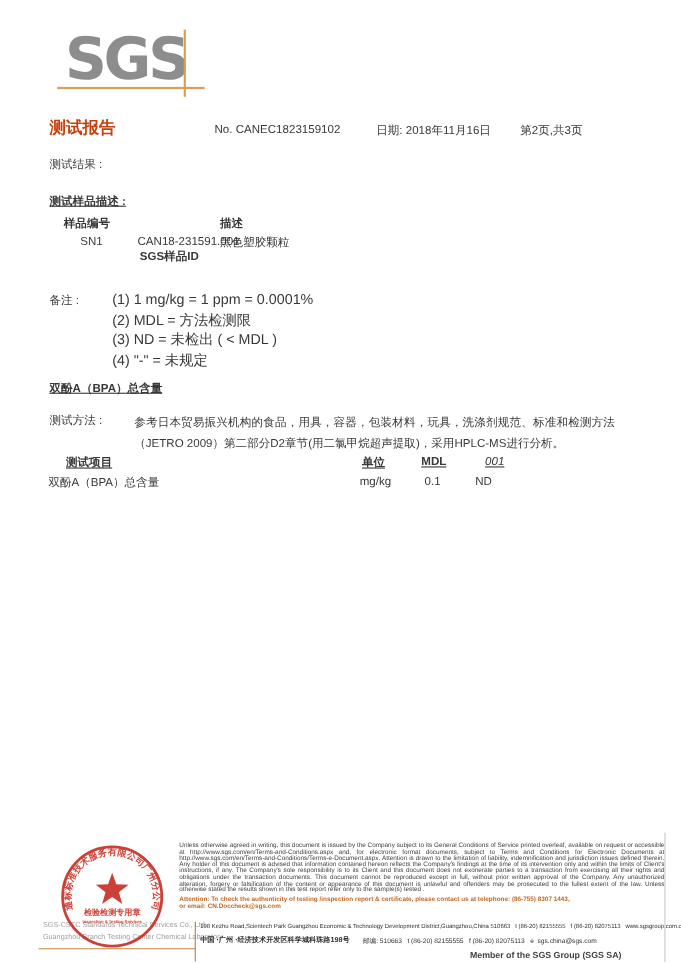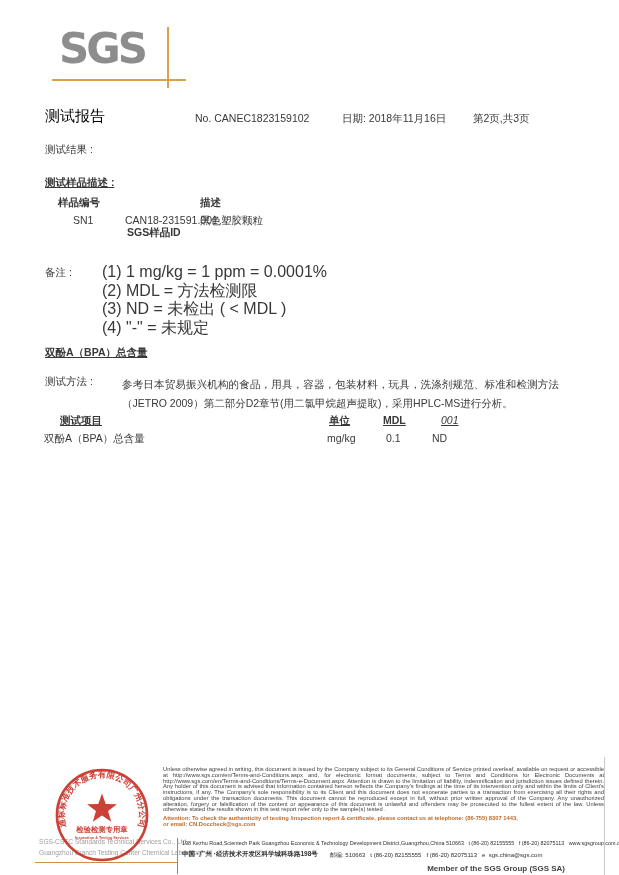--- a/index.html
+++ b/index.html
@@ -2,46 +2,46 @@
 <html><head>
 <meta charset="utf-8">
 <style>
   html,body{margin:0;padding:0;background:#ffffff;}
   .page{
     position:relative;width:619px;height:875px;background:#ffffff;overflow:hidden;
     font-family:"Liberation Sans","DejaVu Sans",sans-serif;color:#383838;
   }
   
   .logo-text{
-    position:absolute;left:59px;top:28px;font-size:42px;line-height:1;
+    position:absolute;left:59px;top:28px;font-size:53px;line-height:1;
     font-weight:bold;color:#8d8d8d;letter-spacing:-3px;
     font-family:"DejaVu Sans","Liberation Sans",sans-serif;
   }
   .logo-hline{position:absolute;left:52px;top:79px;width:134px;height:2px;background:#d9a04e;}
   .logo-vline{position:absolute;left:167px;top:27px;width:2px;height:61px;background:#d9a04e;}
   
-  .report-title{position:absolute;left:45px;top:107px;font-size:15px;font-weight:normal;color:#000000;}
+  .report-title{position:absolute;left:45px;top:107px;font-size:15px;font-weight:bold;color:#c2410c;}
   .report-no{position:absolute;left:195px;top:112px;font-size:10.5px;}
   .report-date{position:absolute;left:342px;top:112px;font-size:10.5px;}
   .report-pages{position:absolute;left:473px;top:112px;font-size:10.5px;}
   
   .lbl{font-size:10.5px;position:absolute;}
   .results-label{left:45px;top:143px;}
   .sample-desc-label{left:45px;top:176px;font-weight:bold;text-decoration:underline;}
   .notes-label{left:45px;top:247px;margin-top:19px;}
   .bpa-title{left:45px;top:346px;font-weight:bold;text-decoration:underline;}
   .method-label{left:45px;top:375px;}
   .method-text{position:absolute;left:122px;top:375px;width:437px;font-size:10.5px;line-height:19px;text-align:justify;}
   
   .st{position:absolute;font-size:10.5px;}
   .st-h{font-weight:bold;}
   .st-h1{left:58px;top:196px;} .st-h2{left:127px;top:212px;margin-top:14px;} .st-h3{left:200px;top:196px;}
   .st-d1{left:73px;top:214px;} .st-d2{left:125px;top:214px;} .st-d3{left:200px;top:214px;}
   
-  .notes-block{position:absolute;left:102px;top:263px;font-size:16px;line-height:18.5px;}
+  .notes-block{position:absolute;left:102px;top:263px;font-size:13px;line-height:18.5px;}
   
   .rt{position:absolute;font-size:10.5px;}
   .rt-h{font-weight:bold;text-decoration:underline;}
   .rt-h1{left:60px;top:414px;font-family:Liberation Serif, serif;} .rt-h2{left:329px;top:414px;} .rt-h3{left:383px;top:414px;}
   .rt-h4{left:431px;top:414px;font-style:italic;font-weight:normal;text-decoration:underline;margin-left:10px;}
   .rt-d1{left:44px;top:432px;} .rt-d2{left:327px;top:432px;} .rt-d3{left:386px;top:432px;text-align:center;} .rt-d4{left:432px;top:432px;text-align:right;}
   
   .footer-textblock{position:absolute;left:163px;top:767px;width:441px;}
   .disclaimer{font-size:5.8px;line-height:5.75px;color:#3f3f3f;text-align:justify;}
   .attention{margin-top:1.5px;font-size:5.8px;line-height:6.6px;font-weight:bold;color:#c06a28;}

